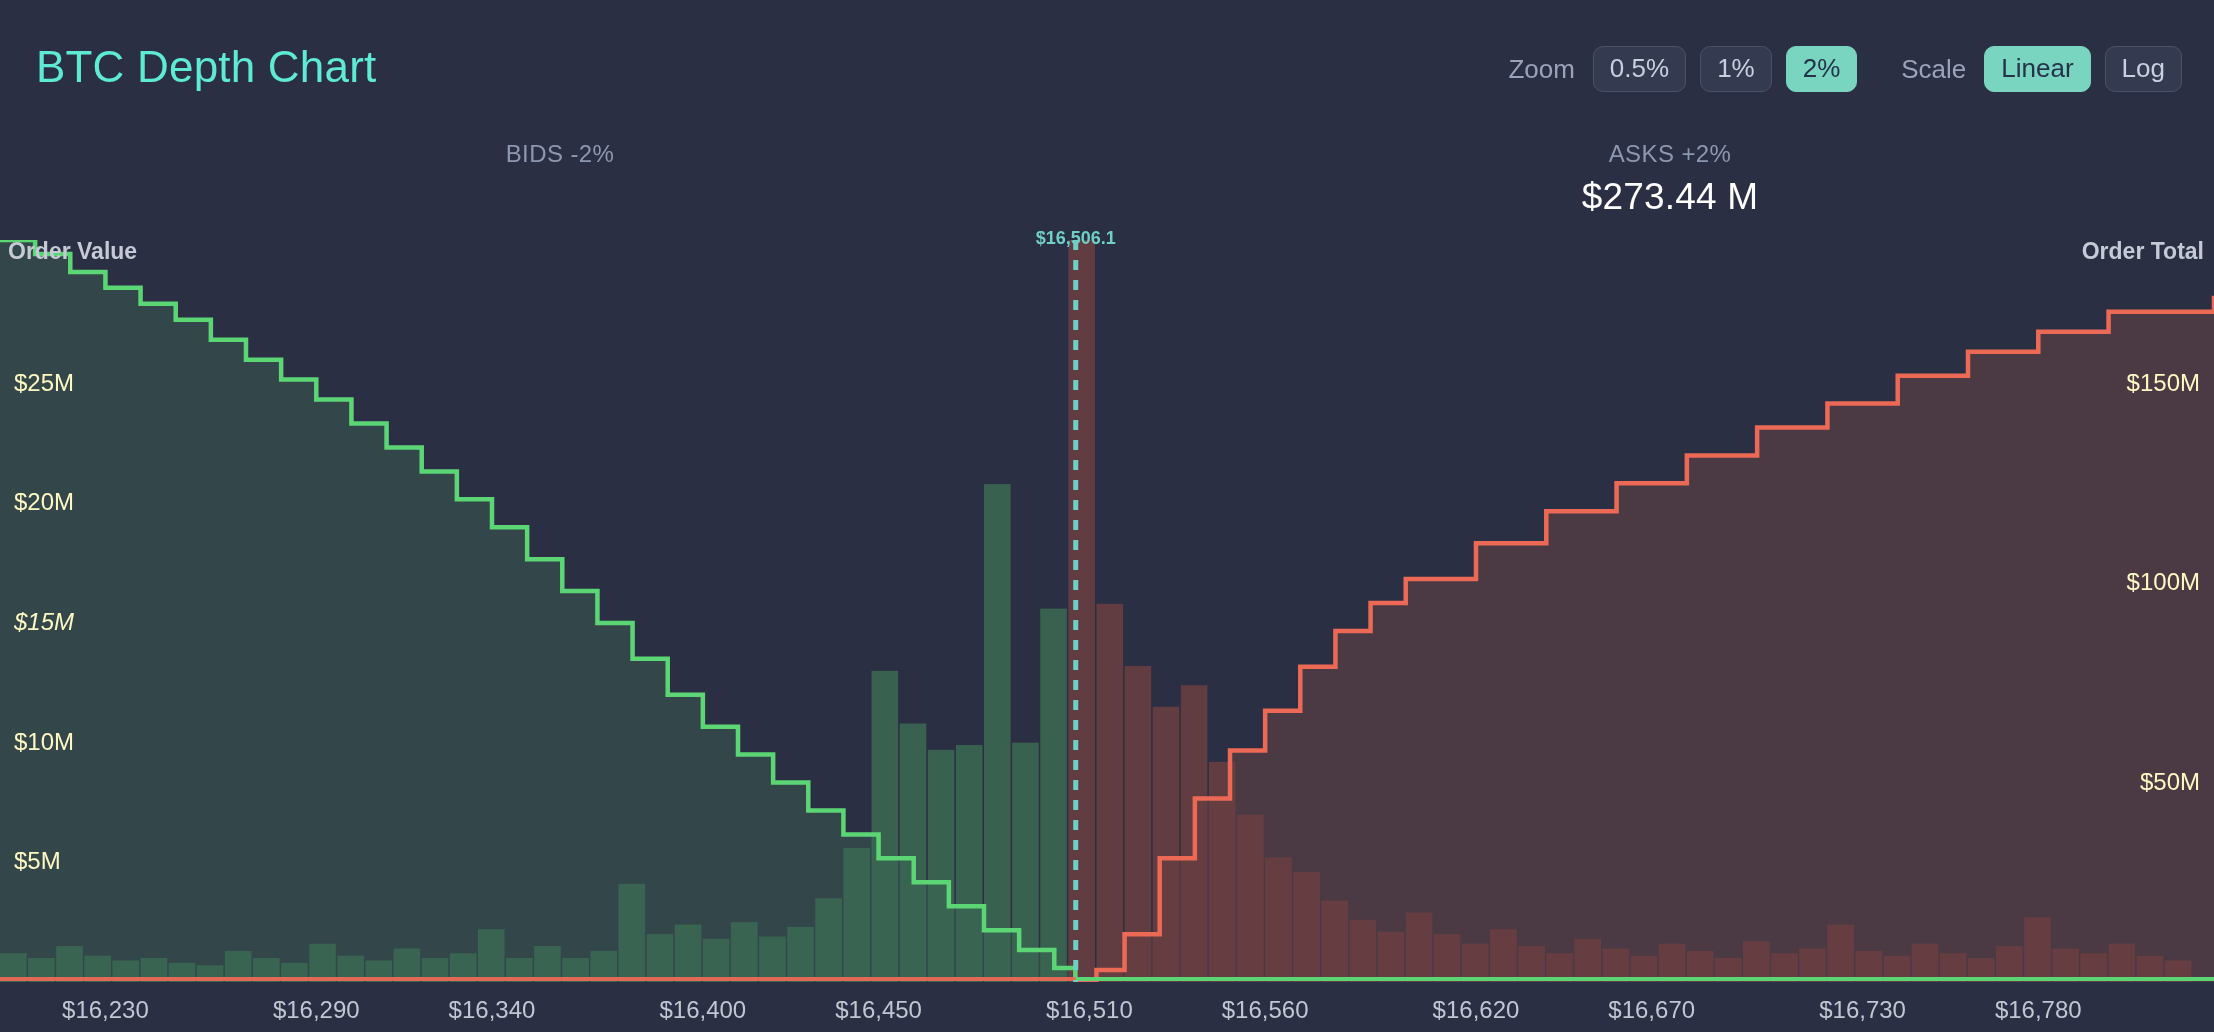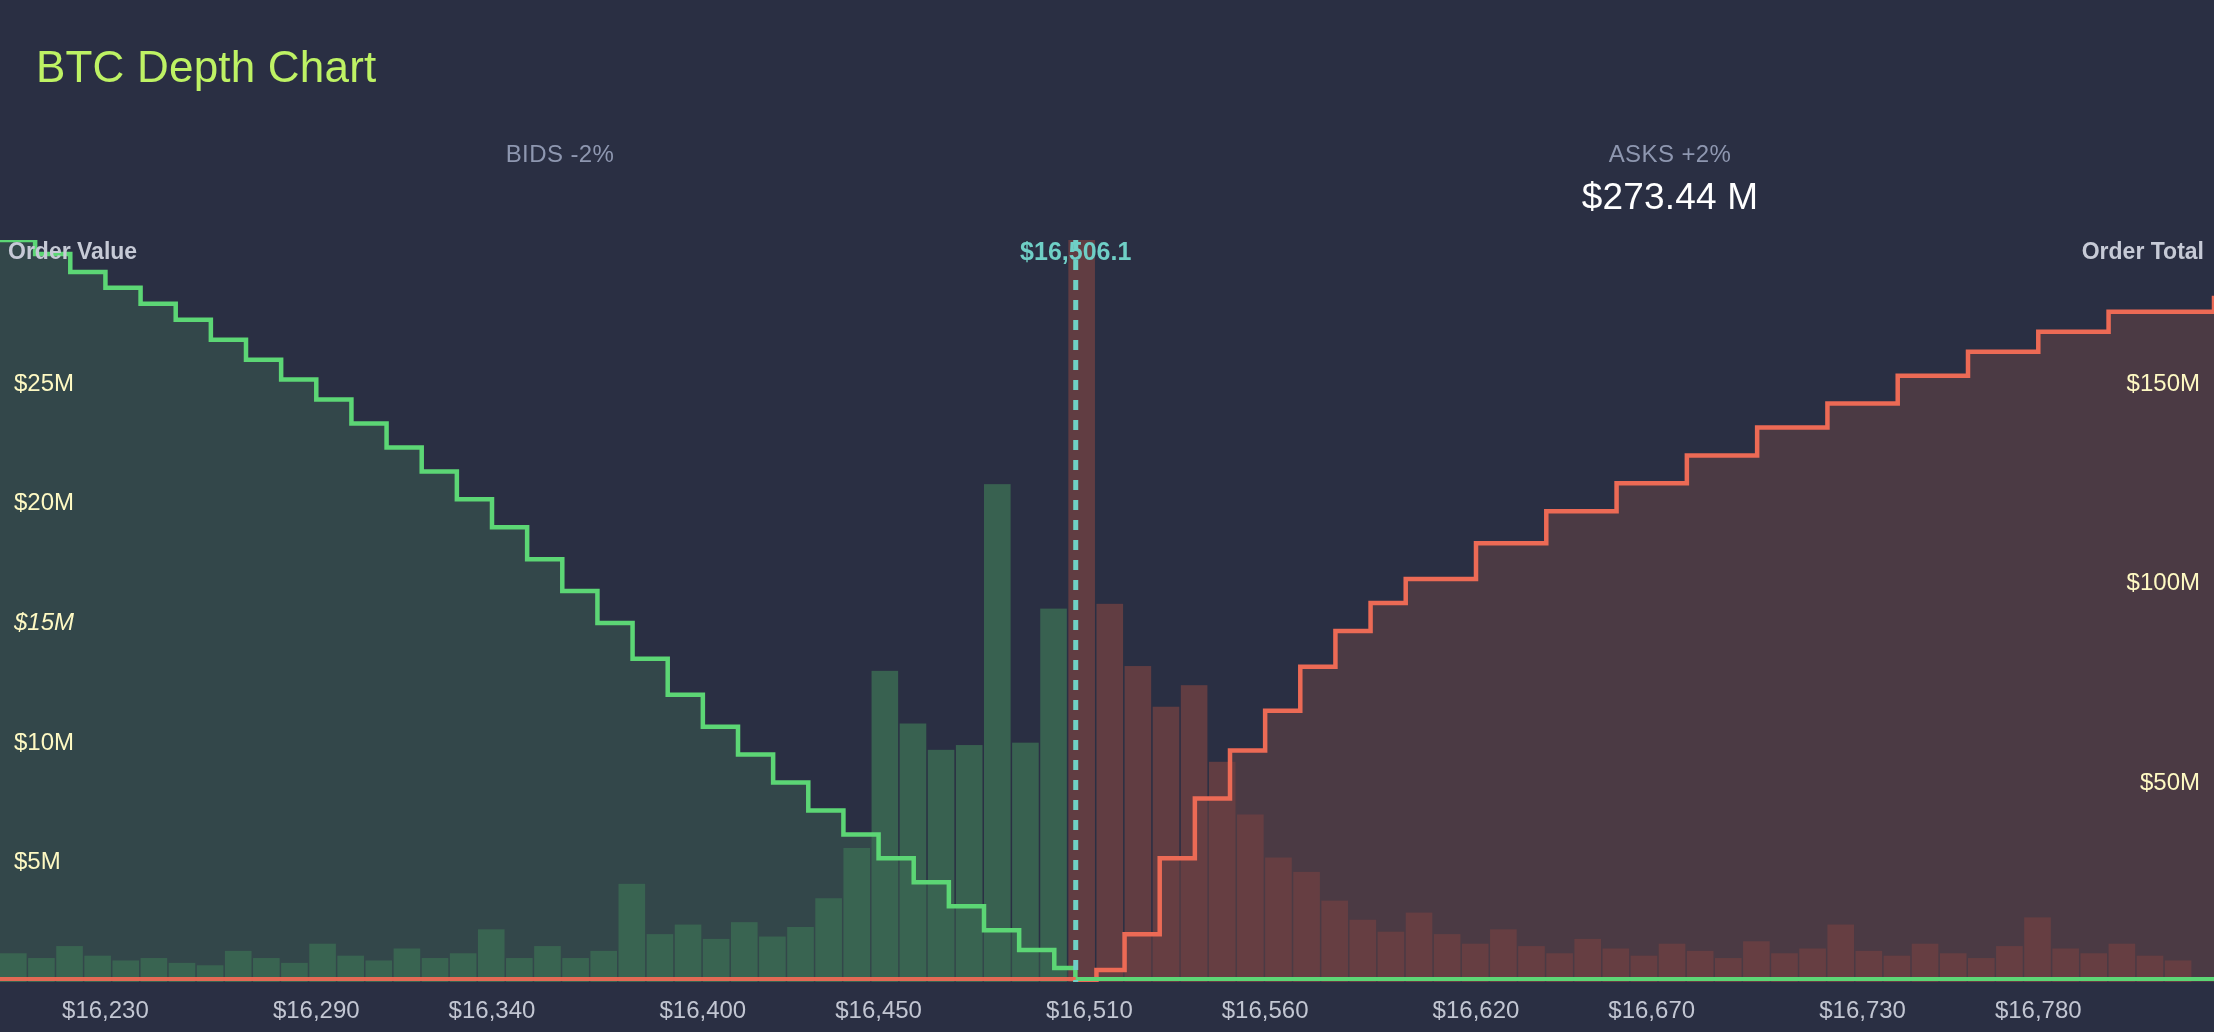--- a/index.html
+++ b/index.html
@@ -29,21 +29,21 @@
     width: 2214px;
     height: 120px;
     z-index: 40;
   }
   .page-title {
     position: absolute;
     left: 36px;
     top: 42px;
     font-size: 44px;
     font-weight: 400;
-    color: #bef264;
+    color: #5eead4;
     letter-spacing: 0.2px;
     white-space: nowrap;
   }
   .controls {
     position: absolute;
     right: 32px;
     top: 46px;
     display: flex;
     align-items: center;
     gap: 14px;
@@ -127,22 +127,22 @@
     font-size: 24px;
     color: #fef9c3;
     z-index: 35;
     white-space: nowrap;
   }
   .ytick.left { left: 14px; }
   .ytick.right { right: 14px; }
 
   .mid-label {
     position: absolute;
-    top: 237px;
-    font-size: 25px;
+    top: 228px;
+    font-size: 18px;
     color: #6fcfc6;
     font-weight: bold;
     z-index: 36;
     transform: translateX(-50%);
     white-space: nowrap;
   }
 
   
   .xaxis {
     position: absolute;
@@ -163,20 +163,30 @@
   }
 </style>
 </head>
 <body>
 
 <div id="app">
 
   <div class="header">
     <div class="page-title">BTC Depth Chart</div>
 
+    <div class="controls">
+      <span class="ctrl-label">Zoom</span>
+      <button class="seg-btn">0.5%</button>
+      <button class="seg-btn">1%</button>
+      <button class="seg-btn active">2%</button>
+      <span class="seg-gap"></span>
+      <span class="ctrl-label">Scale</span>
+      <button class="seg-btn active">Linear</button>
+      <button class="seg-btn">Log</button>
+    </div>
   </div>
 
   <div class="summary">
     <div class="sum-block sum-bids">
       <div class="sum-cap">BIDS -2%</div>
     </div>
     <div class="sum-block sum-asks">
       <div class="sum-cap">ASKS +2%</div>
       <div class="sum-val">$273.44 M</div>
     </div>

